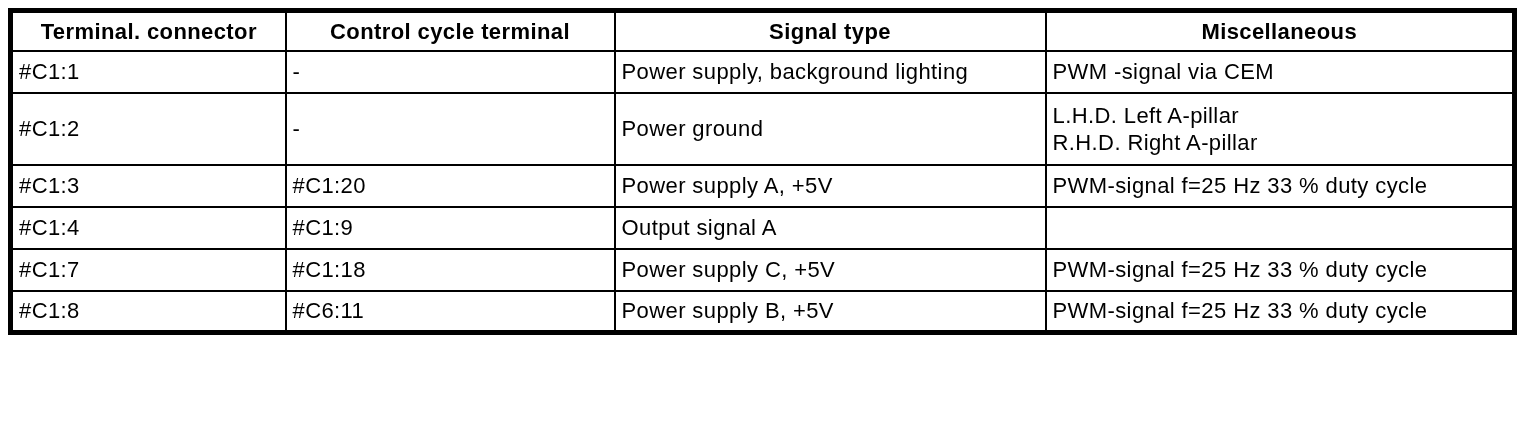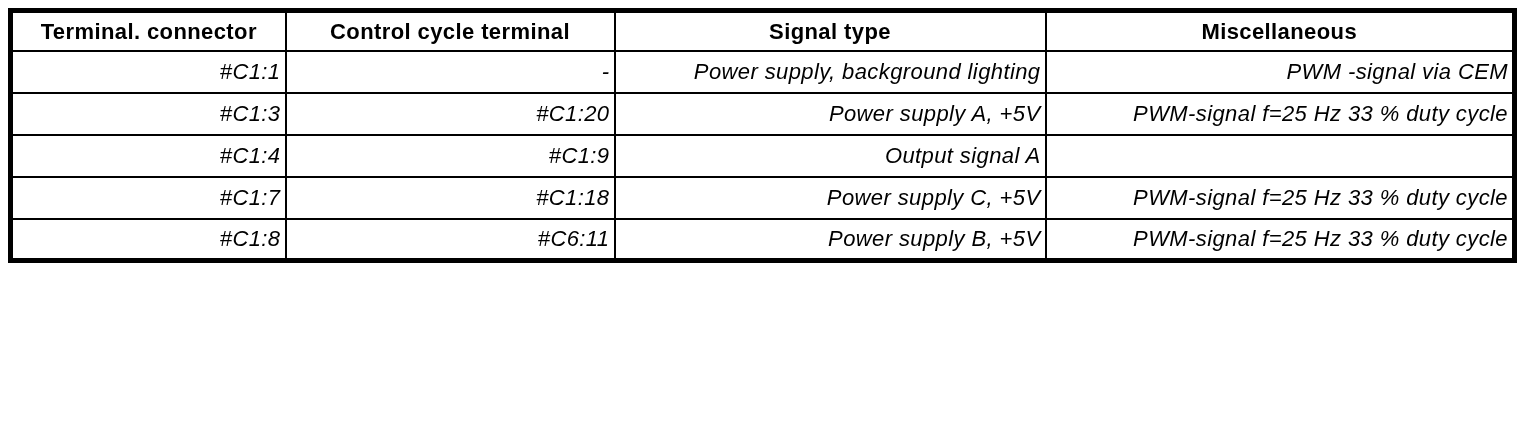--- a/index.html
+++ b/index.html
@@ -31,23 +31,22 @@
     overflow: hidden;
   }
   .doc-table th {
     height: 40px;
     font-weight: bold;
     text-align: center;
     padding: 2px 4px;
   }
   .doc-table td {
     height: 42px;
-    text-align: right;
+    text-align: left;
     padding: 2px 4px 2px 6px;
-    font-style: italic;
   }
   tr.row-tall td { height: 72px; }
   col.c1 { width: 275px; }
   col.c2 { width: 329px; }
   col.c3 { width: 431px; }
   col.c4 { width: 469px; }
 </style>
 </head>
 <body>
 
@@ -66,20 +65,27 @@
       <th>Miscellaneous</th>
     </tr>
   </thead>
   <tbody>
     <tr>
       <td>#C1:1</td>
       <td>-</td>
       <td>Power supply, background lighting</td>
       <td>PWM -signal via CEM</td>
     </tr>
+    <tr class="row-tall">
+      <td>#C1:2</td>
+      <td>-</td>
+      <td>Power ground</td>
+      <td>L.H.D. Left A-pillar
+R.H.D. Right A-pillar</td>
+    </tr>
     <tr>
       <td>#C1:3</td>
       <td>#C1:20</td>
       <td>Power supply A, +5V</td>
       <td>PWM-signal f=25 Hz 33 % duty cycle</td>
     </tr>
     <tr>
       <td>#C1:4</td>
       <td>#C1:9</td>
       <td>Output signal A</td>

